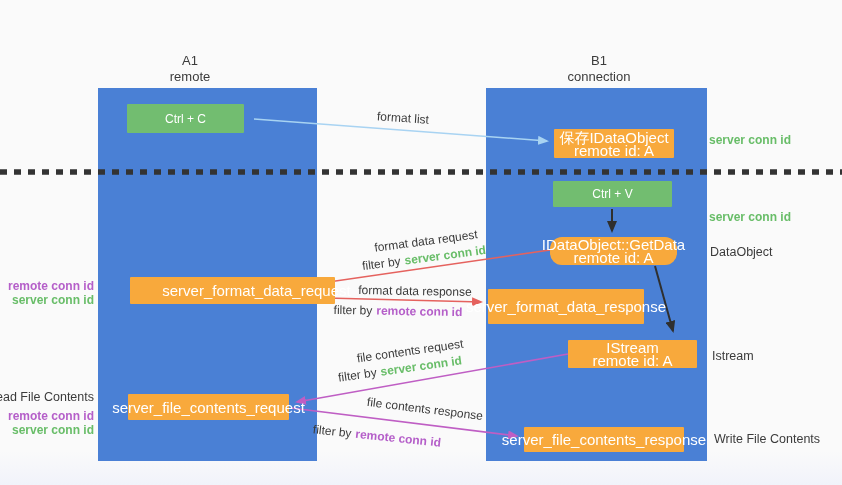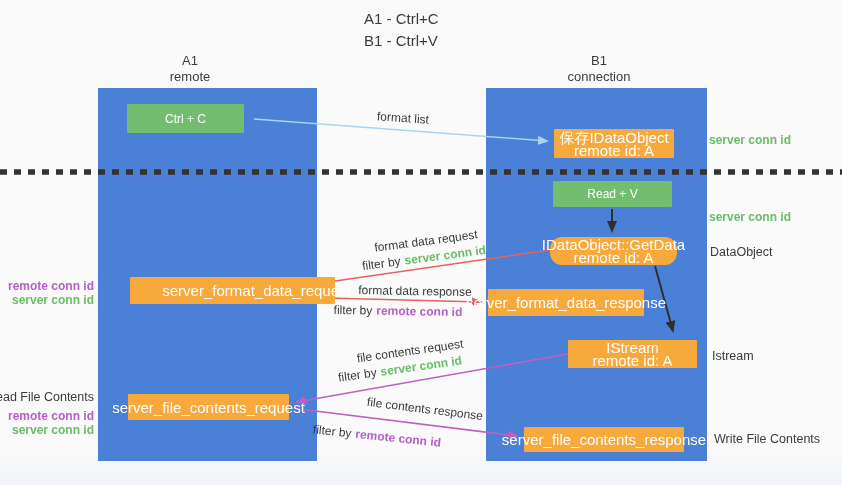--- a/index.html
+++ b/index.html
@@ -64,52 +64,48 @@
     <line class="s-dotted" x1="0" y1="172" x2="842" y2="172"></line>
     <line class="s-blue" x1="254" y1="119" x2="547" y2="141" marker-end="url(#m-blue)"></line>
     <line class="s-black" x1="612" y1="209" x2="612" y2="231" marker-end="url(#m-black)"></line>
     <line class="s-black" x1="655" y1="266" x2="673" y2="331" marker-end="url(#m-black)"></line>
     <line class="s-red" x1="550" y1="250" x2="294" y2="287" marker-end="url(#m-red)"></line>
     <line class="s-red" x1="288" y1="297" x2="481" y2="302" marker-end="url(#m-red)"></line>
     <line class="s-magenta" x1="568" y1="354" x2="297" y2="402" marker-end="url(#m-magenta)"></line>
     <line class="s-magenta" x1="291" y1="408" x2="517" y2="436" marker-end="url(#m-magenta)"></line>
   </svg>
 
-  <div class="title">
-    <div>A1 - Ctrl+C</div>
-    <div>B1 - Ctrl+V</div>
-  </div>
 
   <div class="col-header" style="left:130px;">
     <div>A1</div>
     <div>remote</div>
   </div>
   <div class="col-header" style="left:539px;">
     <div>B1</div>
     <div>connection</div>
   </div>
 
   <div class="node green" style="left:127px;top:104px;width:117px;height:29px;">
     <div>Ctrl + C</div>
   </div>
   <div class="node orange" style="left:554px;top:129px;width:120px;height:29px;">
     <div>保存IDataObject</div>
     <div>remote id: A</div>
   </div>
   <div class="node green" style="left:553px;top:181px;width:119px;height:26px;">
-    <div>Read + V</div>
+    <div>Ctrl + V</div>
   </div>
   <div class="node orange" style="left:550px;top:237px;width:127px;height:28px;border-radius:12px;">
     <div>IDataObject::GetData</div>
     <div>remote id: A</div>
   </div>
   <div class="node orange" style="left:130px;top:277px;width:157px;height:27px;padding-left:48px;">
     <div>server_format_data_request</div>
   </div>
-  <div class="node orange" style="left:488px;top:289px;width:156px;height:27px;">
+  <div class="node orange" style="left:488px;top:289px;width:156px;height:35px;">
     <div>server_format_data_response</div>
   </div>
   <div class="node orange" style="left:568px;top:340px;width:129px;height:28px;">
     <div>IStream</div>
     <div>remote id: A</div>
   </div>
   <div class="node orange" style="left:524px;top:427px;width:160px;height:25px;">
     <div>server_file_contents_response</div>
   </div>
   <div class="node orange" style="left:128px;top:394px;width:161px;height:26px;">

